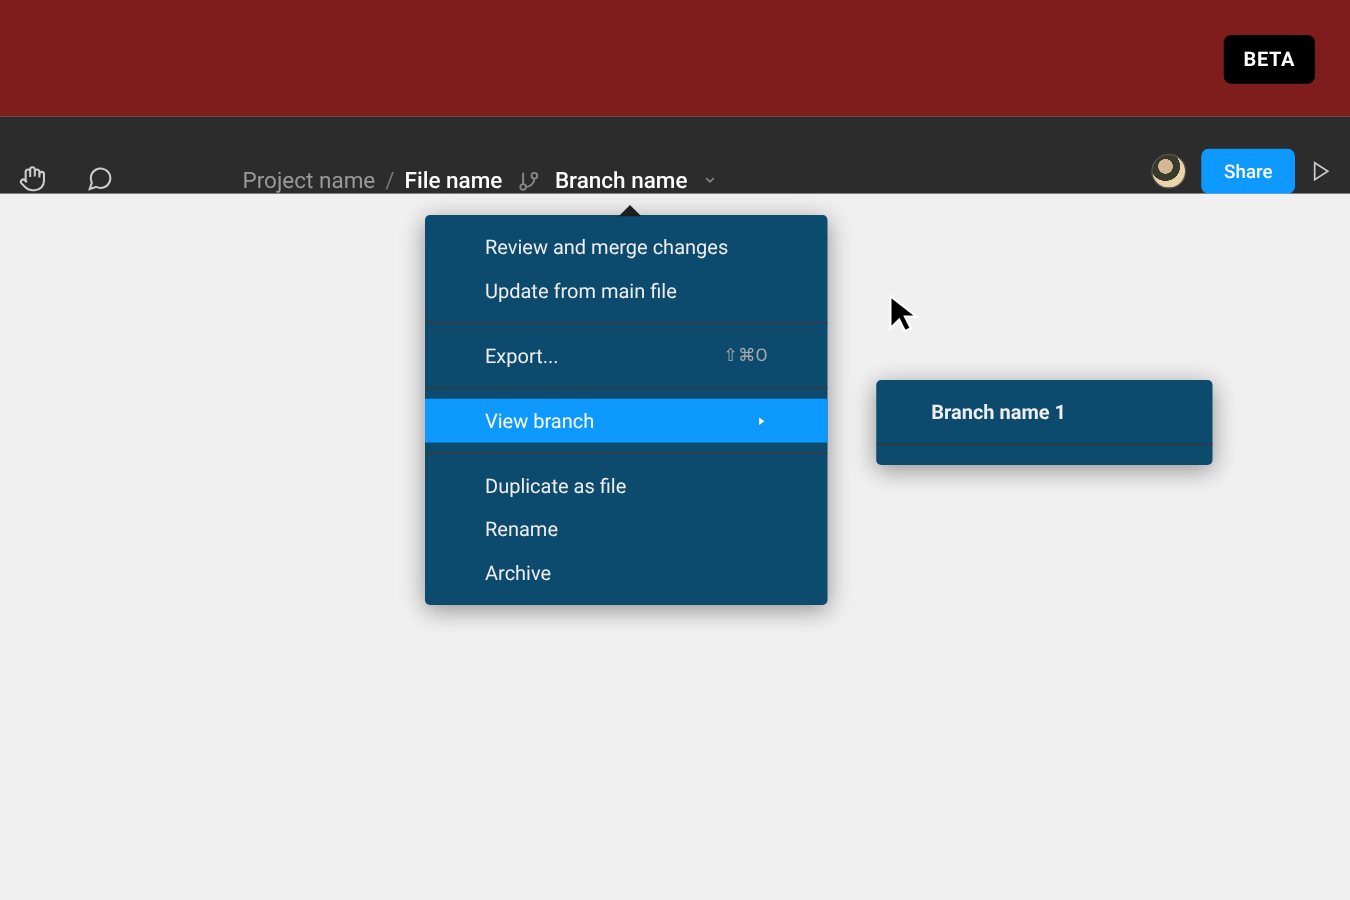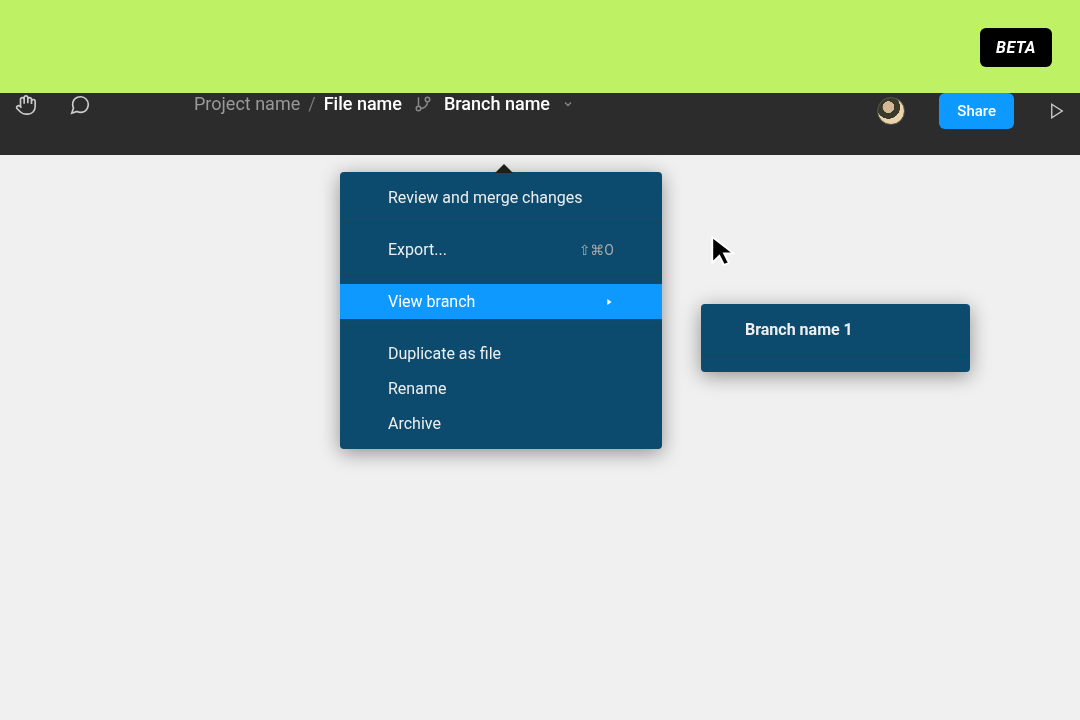--- a/index.html
+++ b/index.html
@@ -13,44 +13,43 @@
       width: 1080px;
       height: 720px;
       background: #f0f0f0;
       overflow: hidden;
       position: relative;
     }
     
     .banner {
       width: 100%;
       height: 93px;
-      background: #bef264;
+      background: #7f1d1d;
       position: relative;
-      font-style: italic;
     }
     
     .beta-badge {
       position: absolute;
       right: 28px;
       top: 28px;
       background: #000;
       color: #fff;
       font-weight: 700;
       font-size: 16px;
       padding: 10px 16px;
       border-radius: 6px;
       letter-spacing: 0.5px;
     }
     
     .toolbar {
       width: 100%;
       height: 62px;
       background: #2c2c2c;
       display: flex;
-      align-items: flex-start;
+      align-items: flex-end;
       padding: 0 14px;
     }
     
     .toolbar-left {
       display: flex;
       align-items: center;
       gap: 30px;
     }
     
     .tool-icon {
@@ -94,21 +93,21 @@
     
     .chevron-down {
       color: #888;
       margin-left: 4px;
     }
     
     .toolbar-right {
       margin-left: auto;
       display: flex;
       align-items: center;
-      gap: 34px;
+      gap: 12px;
     }
     
     .avatar {
       width: 28px;
       height: 28px;
       border-radius: 50%;
       background: radial-gradient(circle at 40% 35%, #d4b896 0%, #d4b896 25%, #3a3a2a 26%, #3a3a2a 50%, #e8d4a8 51%);
       border: 1px solid #555;
     }
     
@@ -262,20 +261,23 @@
 </div>
 
 <div class="canvas"></div>
 
 <div class="context-menu main">
   <div class="menu-pointer"></div>
 
   <div class="menu-item">
     <span>Review and merge changes</span>
   </div>
+  <div class="menu-item">
+    <span>Update from main file</span>
+  </div>
 
   <div class="menu-divider"></div>
 
   <div class="menu-item">
     <span>Export...</span>
     <span class="menu-shortcut">⇧⌘O</span>
   </div>
 
   <div class="menu-divider"></div>
 

